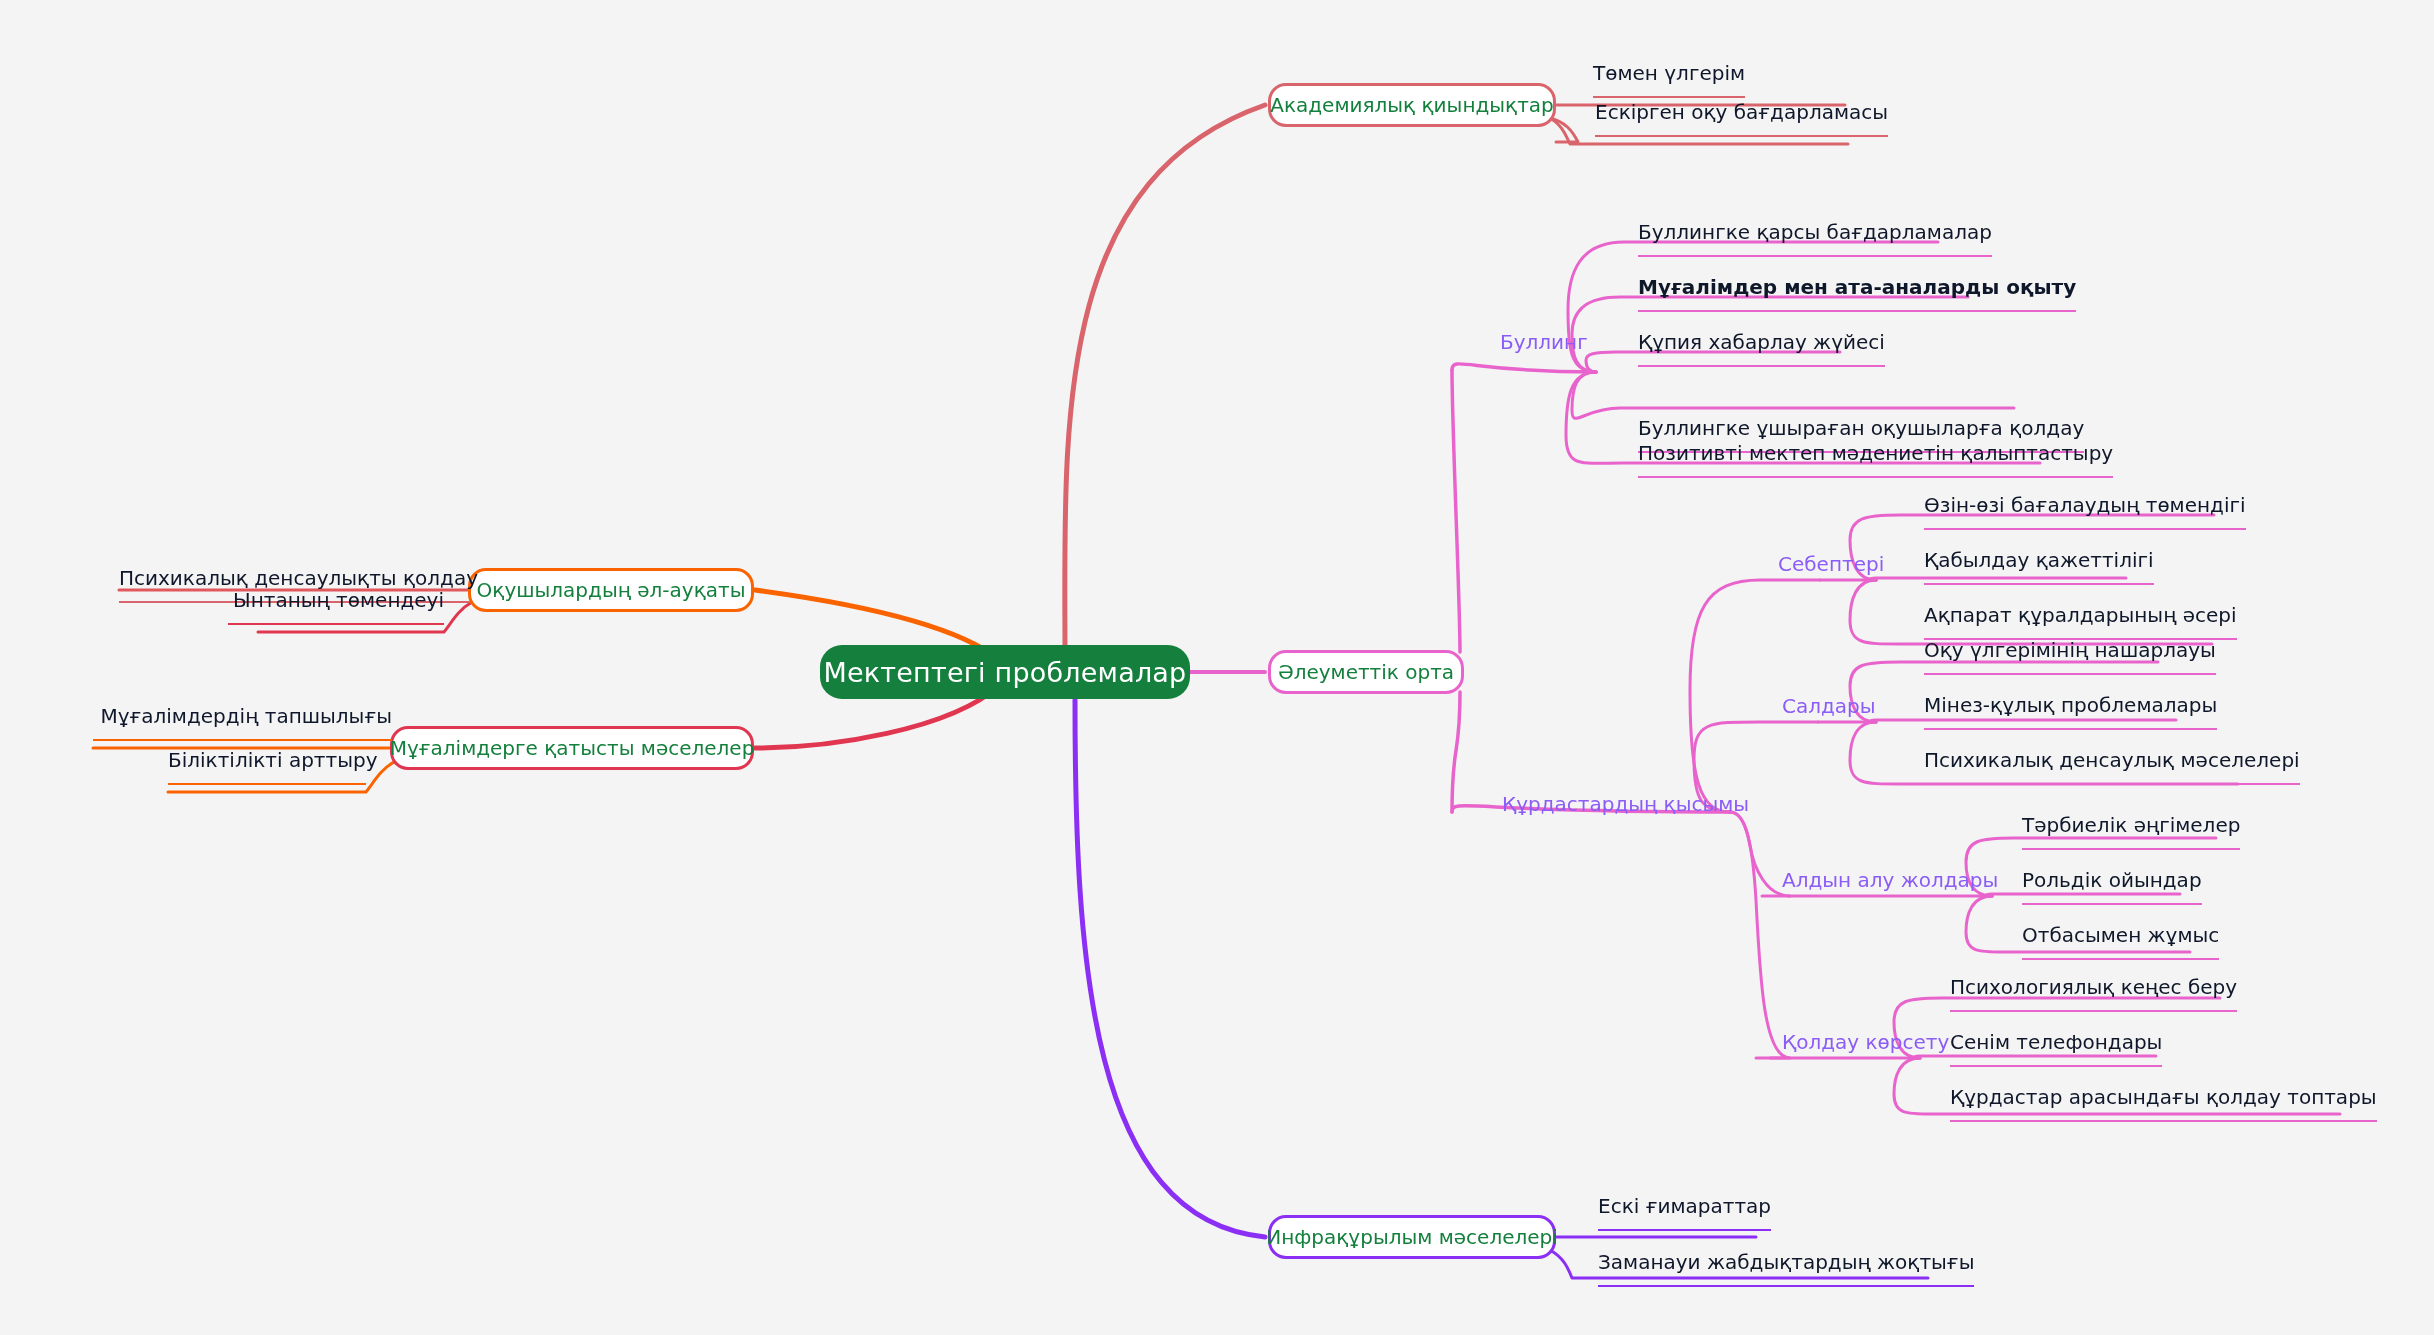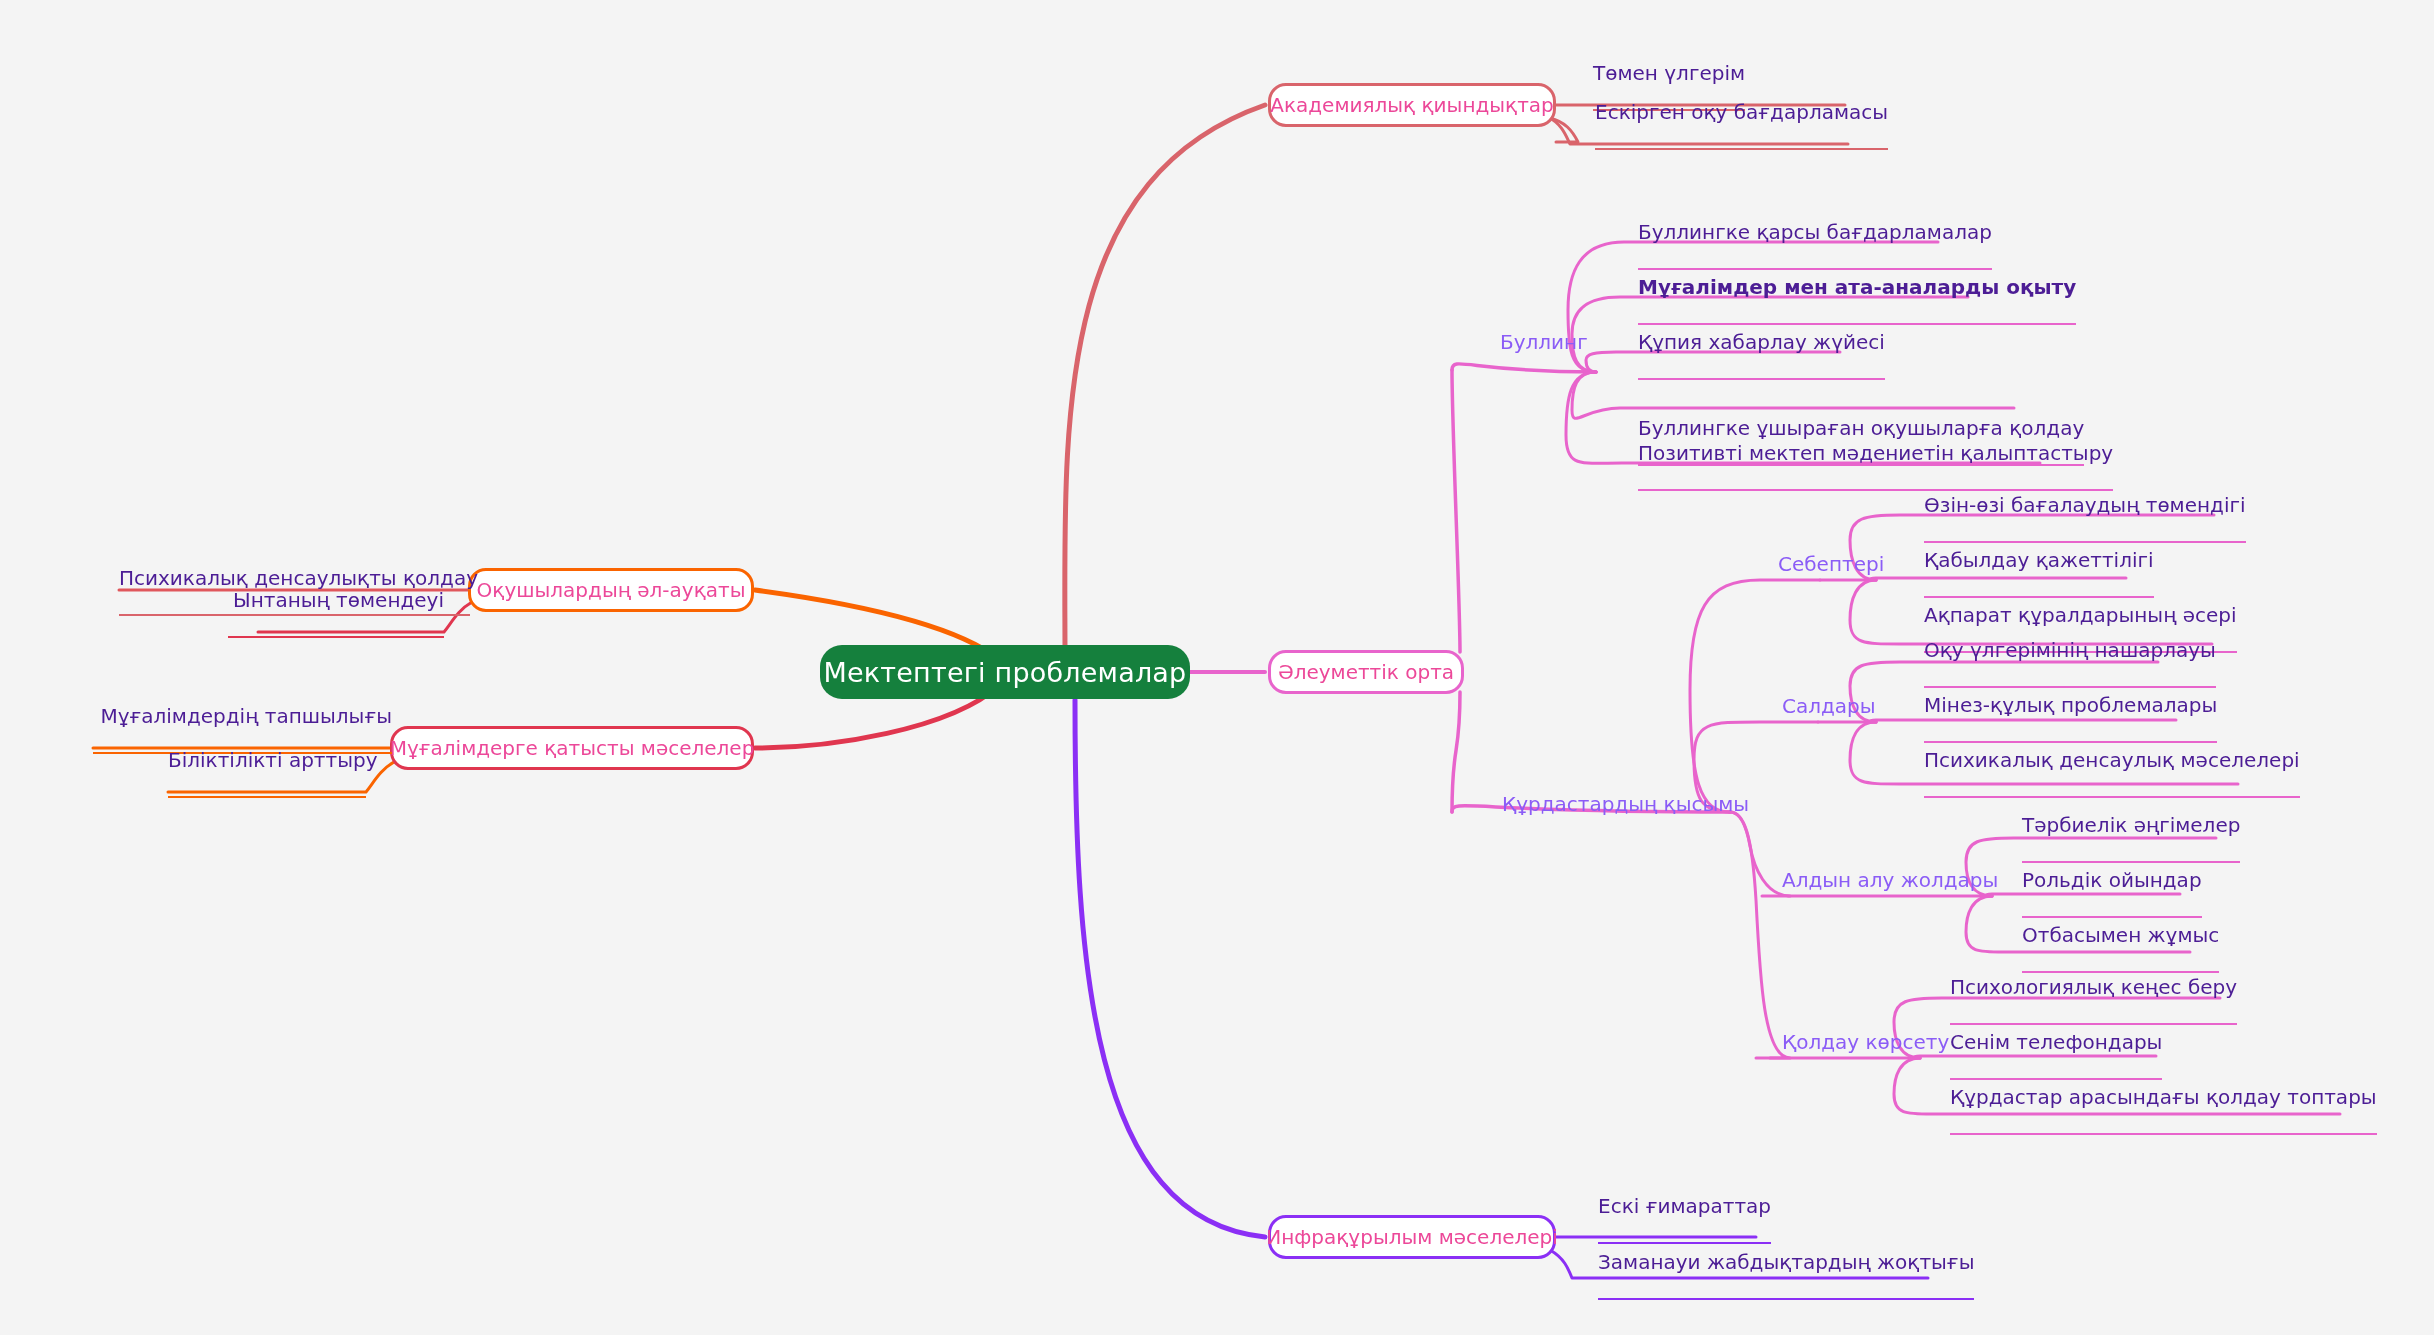--- a/index.html
+++ b/index.html
@@ -41,44 +41,44 @@
     height: 54px;
   }
   
   .pill {
     background: #ffffff;
     border: 3px solid #888;
     border-radius: 18px;
     height: 44px;
     padding: 0 20px;
     font-size: 20px;
-    color: #ec4899;
+    color: #15803d;
   }
   .pill.c-rose   { border-color: #d9646b; }
   .pill.c-orange { border-color: #fa6400; }
   .pill.c-crimson{ border-color: #e0364f; }
   .pill.c-pink   { border-color: #e864cc; }
   .pill.c-violet { border-color: #8b2ff5; }
 
   
   .midlabel {
     position: absolute;
     font-size: 20px;
     color: #8b5cf6;
     white-space: nowrap;
     line-height: 1;
   }
   
   .leaf {
     position: absolute;
     font-size: 20px;
-    color: #4c1d95;
+    color: #0f172a;
     white-space: nowrap;
     line-height: 1;
-    padding-bottom: 26px;
+    padding-bottom: 13px;
     border-bottom: 2.5px solid #999;
   }
   .leaf.c-rose    { border-bottom-color: #d9646b; }
   .leaf.c-orange  { border-bottom-color: #fa6400; }
   .leaf.c-crimson { border-bottom-color: #e0364f; }
   .leaf.c-pink    { border-bottom-color: #e864cc; }
   .leaf.c-violet  { border-bottom-color: #8b2ff5; }
   .leaf.align-right { text-align: right; }
 </style>
 </head>

